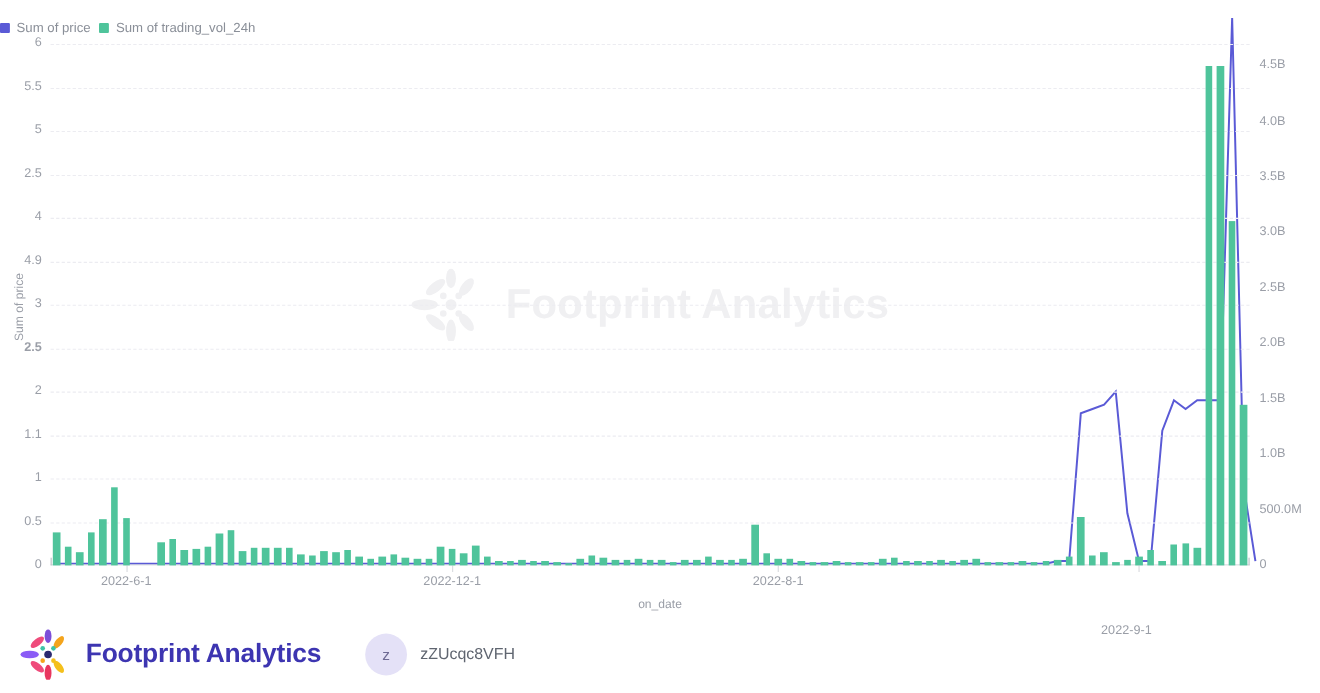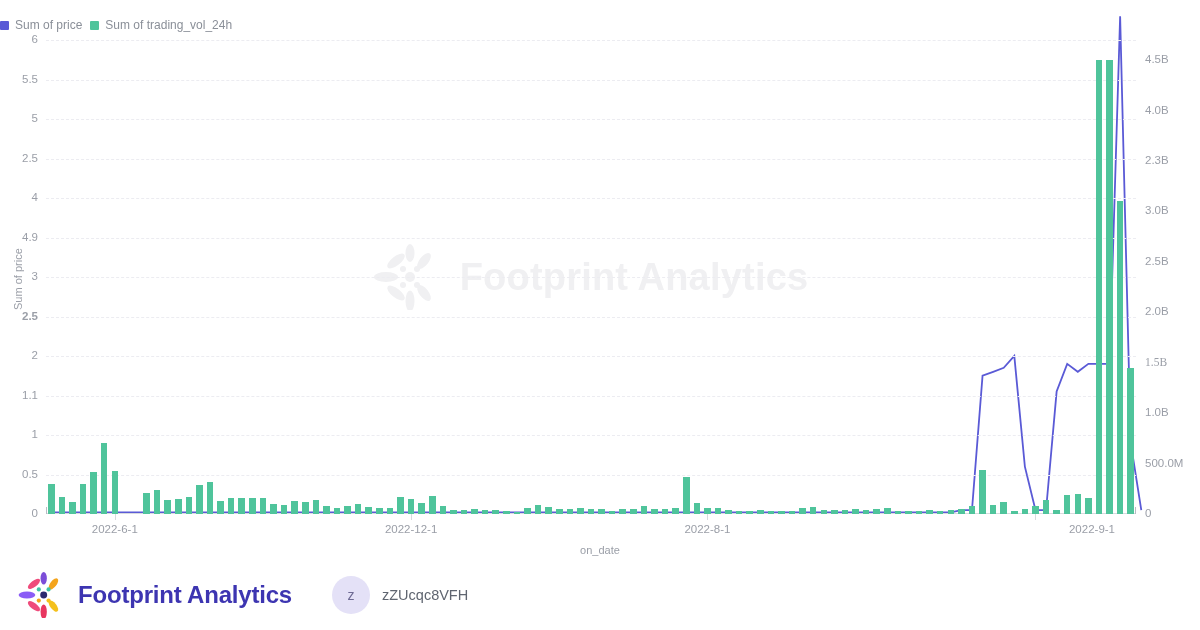--- a/index.html
+++ b/index.html
@@ -127,34 +127,34 @@
         <div class="tick-y-left" style="top: 118.5px;">2.5</div>
         <div class="gridline" style="top: 79px;"></div>
         <div class="tick-y-left" style="top: 79px;">5</div>
         <div class="gridline" style="top: 39.5px;"></div>
         <div class="tick-y-left" style="top: 39.5px;">5.5</div>
         <div class="gridline" style="top: 0px;"></div>
         <div class="tick-y-left" style="top: 0px;">6</div>
         <div class="tick-y-right" style="top: 474px;">0</div>
         <div class="tick-y-right" style="top: 423.574px;">500.0M</div>
         <div class="tick-y-right" style="top: 373.149px;">1.0B</div>
-        <div class="tick-y-right" style="top: 322.723px; font-family: Liberation Serif, serif;">1.5B</div>
+        <div class="tick-y-right" style="top: 322.723px;">1.5B</div>
         <div class="tick-y-right" style="top: 272.298px;">2.0B</div>
         <div class="tick-y-right" style="top: 221.872px;">2.5B</div>
         <div class="tick-y-right" style="top: 171.447px;">3.0B</div>
-        <div class="tick-y-right" style="top: 121.021px;">2.3B</div>
+        <div class="tick-y-right" style="top: 121.021px;">3.5B</div>
         <div class="tick-y-right" style="top: 70.5957px; text-align: center;">4.0B</div>
         <div class="tick-y-right" style="top: 20.1702px;">4.5B</div>
         <div class="tick-x" style="left: 68.7864px;">2022-6-1</div>
         <div class="tick-x-mark" style="left: 68.7864px;"></div>
         <div class="tick-x" style="left: 365.097px;">2022-12-1</div>
         <div class="tick-x-mark" style="left: 365.097px;"></div>
         <div class="tick-x" style="left: 661.408px;">2022-8-1</div>
         <div class="tick-x-mark" style="left: 661.408px;"></div>
-        <div class="tick-x" style="left: 1046px;">2022-9-1</div>
+        <div class="tick-x" style="left: 978px; margin-top: 44px;">2022-9-1</div>
         <div class="tick-x-mark" style="left: 989.466px;"></div>
         <div class="bar" style="left: 2.01068px; width: 6.56116px; height: 30.2553px; background: rgb(79, 196, 155);"></div>
         <div class="bar" style="left: 12.5932px; width: 6.56116px; height: 17.1447px; background: rgb(79, 196, 155);"></div>
         <div class="bar" style="left: 23.1757px; width: 6.56116px; height: 12.1021px; background: rgb(79, 196, 155);"></div>
         <div class="bar" style="left: 33.7583px; width: 6.56116px; height: 30.2553px; background: rgb(79, 196, 155);"></div>
         <div class="bar" style="left: 44.3408px; width: 6.56116px; height: 42.3574px; background: rgb(79, 196, 155);"></div>
         <div class="bar" style="left: 54.9233px; width: 6.56116px; height: 70.5957px; background: rgb(79, 196, 155);"></div>
         <div class="bar" style="left: 65.5058px; width: 6.56116px; height: 43.366px; background: rgb(79, 196, 155);"></div>
         <div class="bar" style="left: 97.2534px; width: 6.56116px; height: 21.1787px; background: rgb(79, 196, 155);"></div>
         <div class="bar" style="left: 107.836px; width: 6.56116px; height: 24.2043px; background: rgb(79, 196, 155);"></div>

